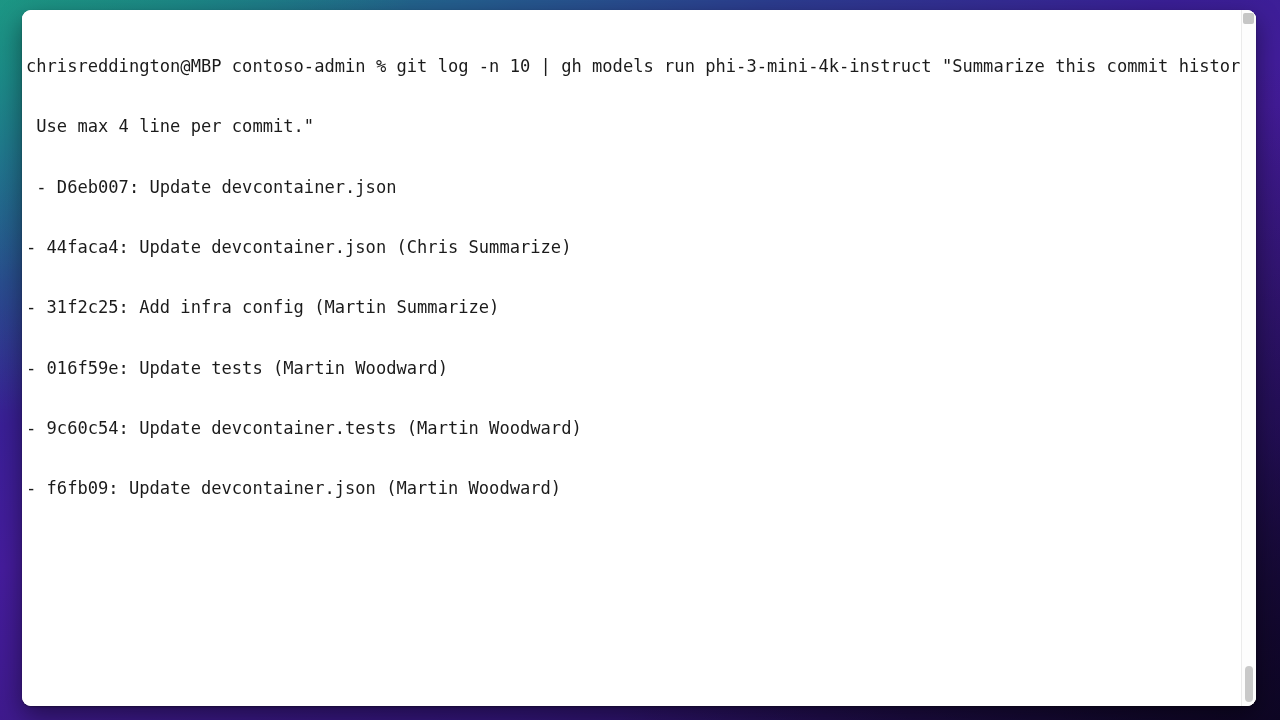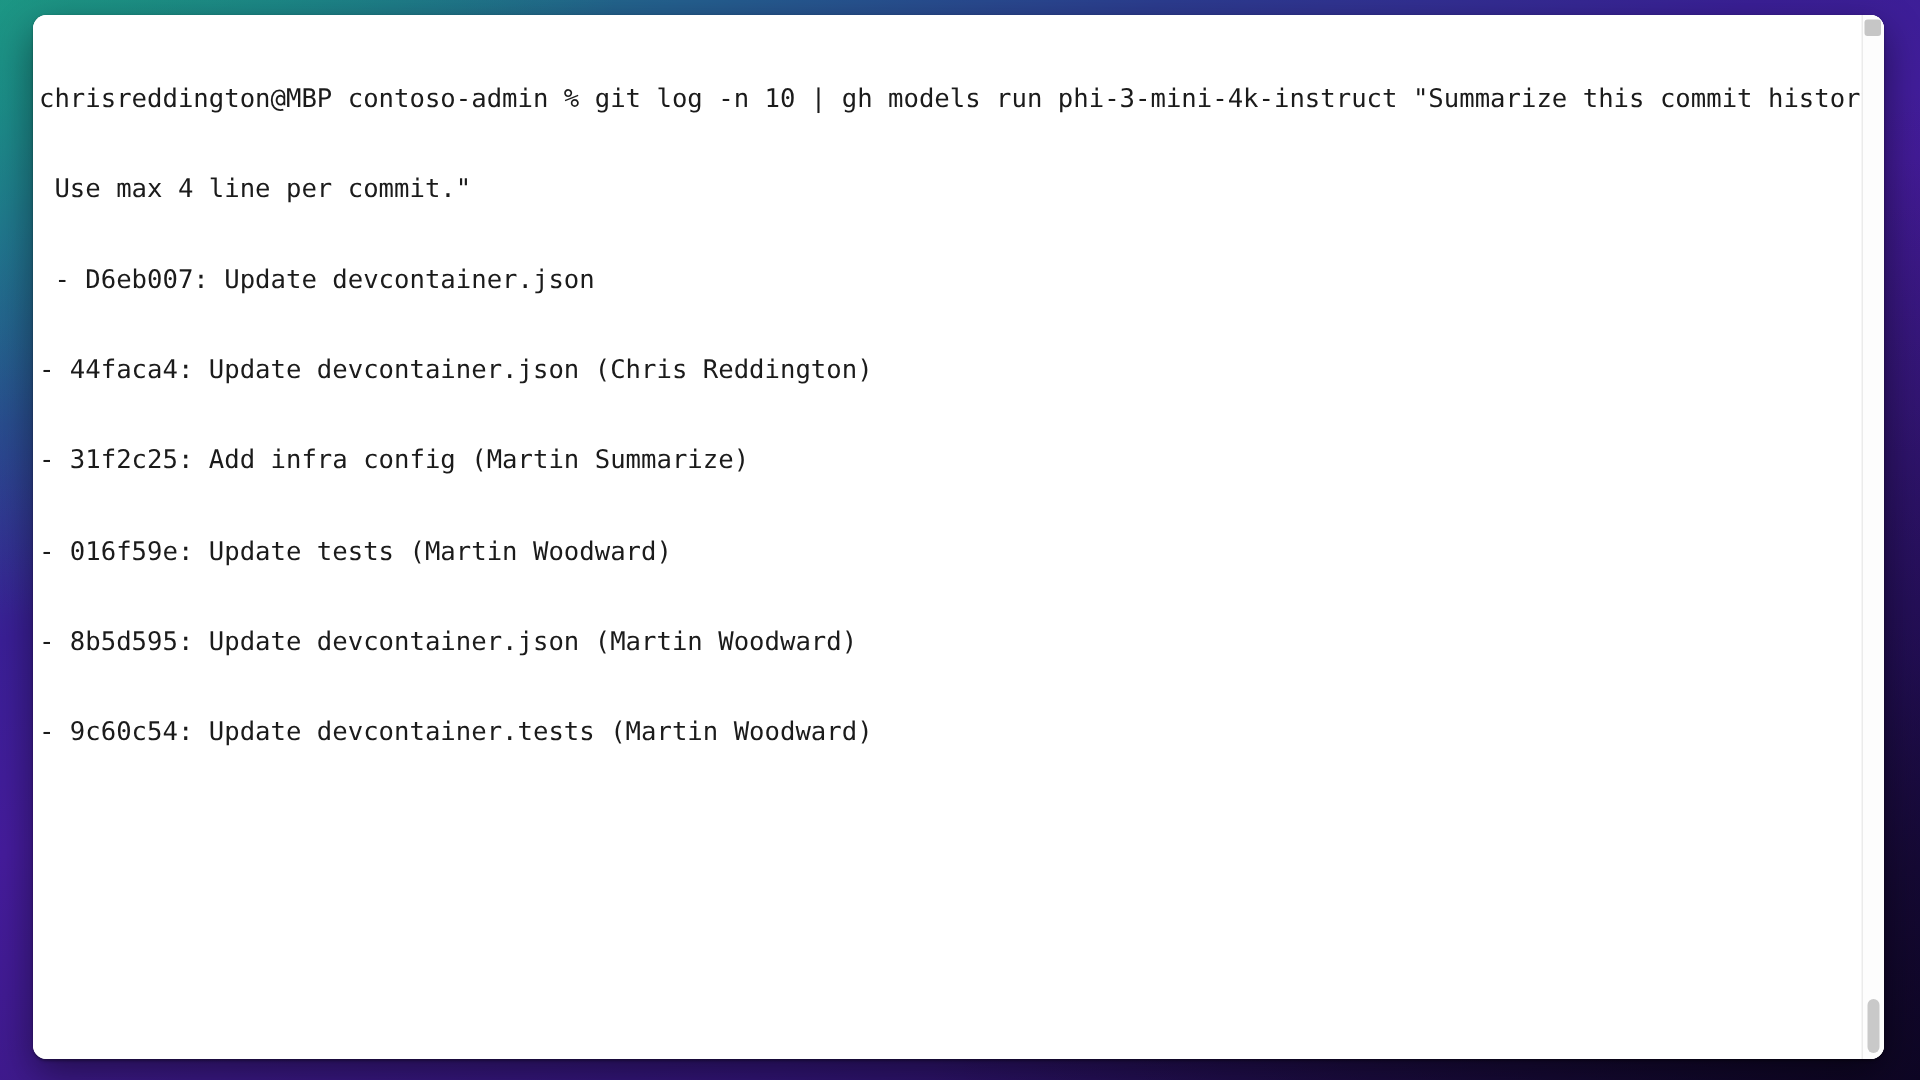--- a/index.html
+++ b/index.html
@@ -119,25 +119,25 @@
 <div id="desktop">
 
   <div id="terminal-window">
 
     <div id="terminal-body">
 
       <div id="terminal-output">
         <span class="term-line">chrisreddington@MBP contoso-admin % git log -n 10 | gh models run phi-3-mini-4k-instruct "Summarize this commit history.</span>
         <span class="term-line"> Use max 4 line per commit."</span>
         <span class="term-line"> - D6eb007: Update devcontainer.json</span>
-        <span class="term-line">- 44faca4: Update devcontainer.json (Chris Reddington)</span>
+        <span class="term-line">- 44faca4: Update devcontainer.json (Chris Summarize)</span>
         <span class="term-line">- 31f2c25: Add infra config (Martin Summarize)</span>
         <span class="term-line">- 016f59e: Update tests (Martin Woodward)</span>
-        <span class="term-line">- 8b5d595: Update devcontainer.json (Martin Woodward)</span>
         <span class="term-line">- 9c60c54: Update devcontainer.tests (Martin Woodward)</span>
+        <span class="term-line">- f6fb09: Update devcontainer.json (Martin Woodward)</span>
         
         
       </div>
 
     </div>
 
     <div id="scrollbar-track">
       <div id="scrollbar-thumb-top"></div>
       <div id="scrollbar-thumb-bottom"></div>
     </div>

